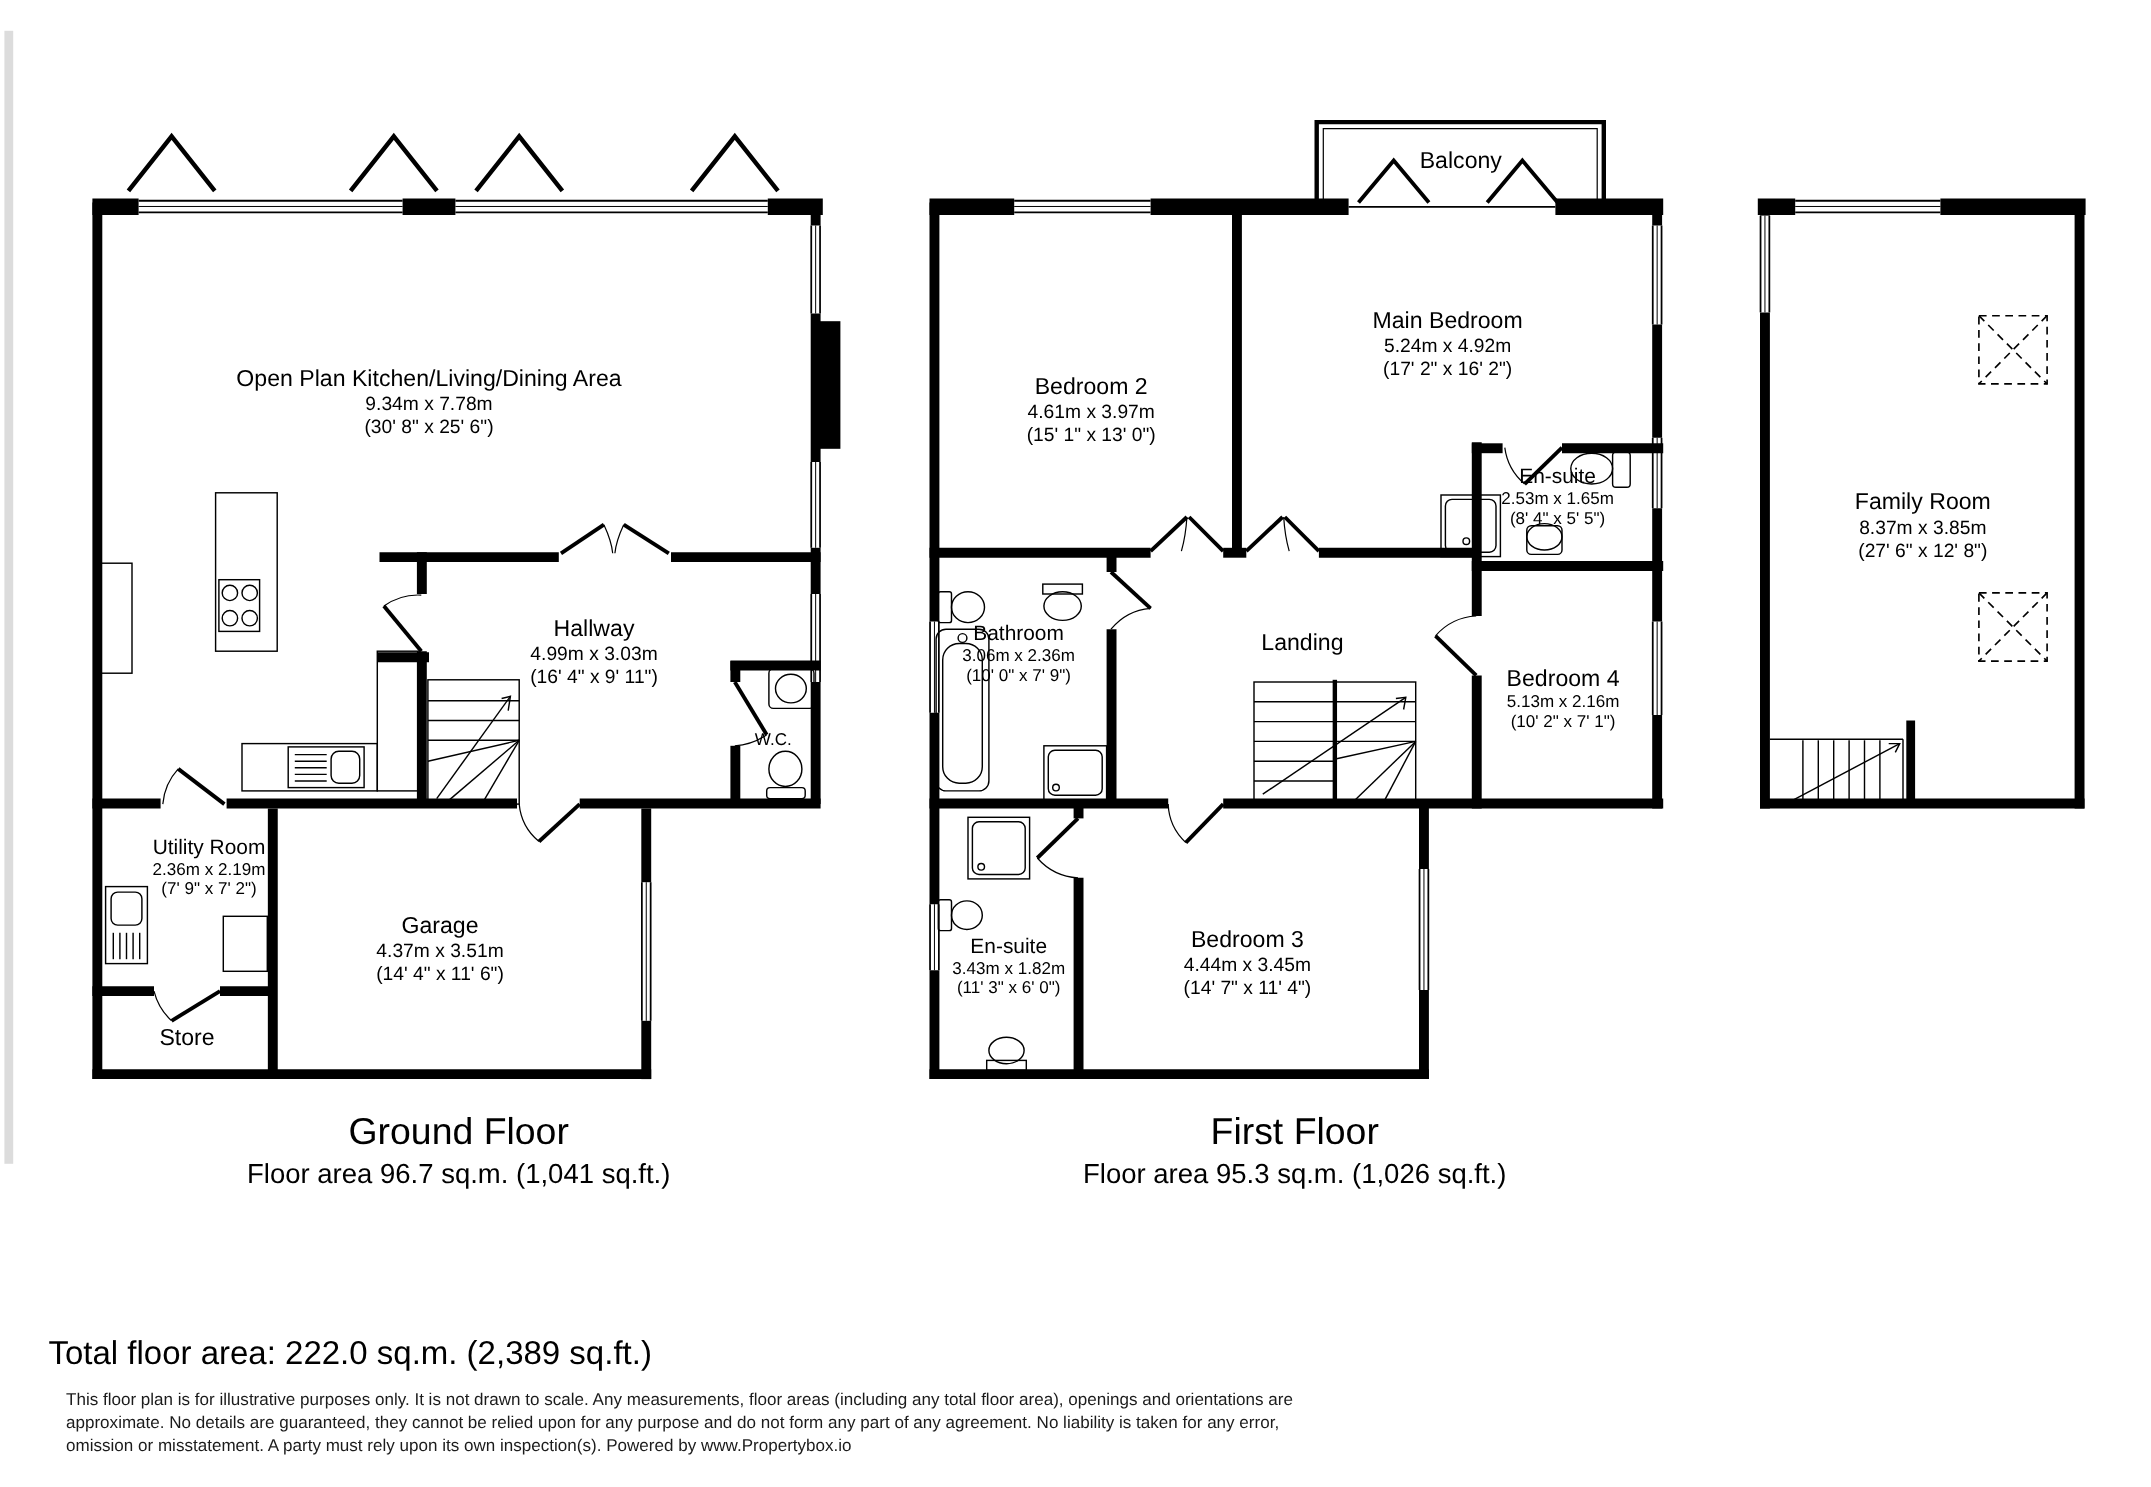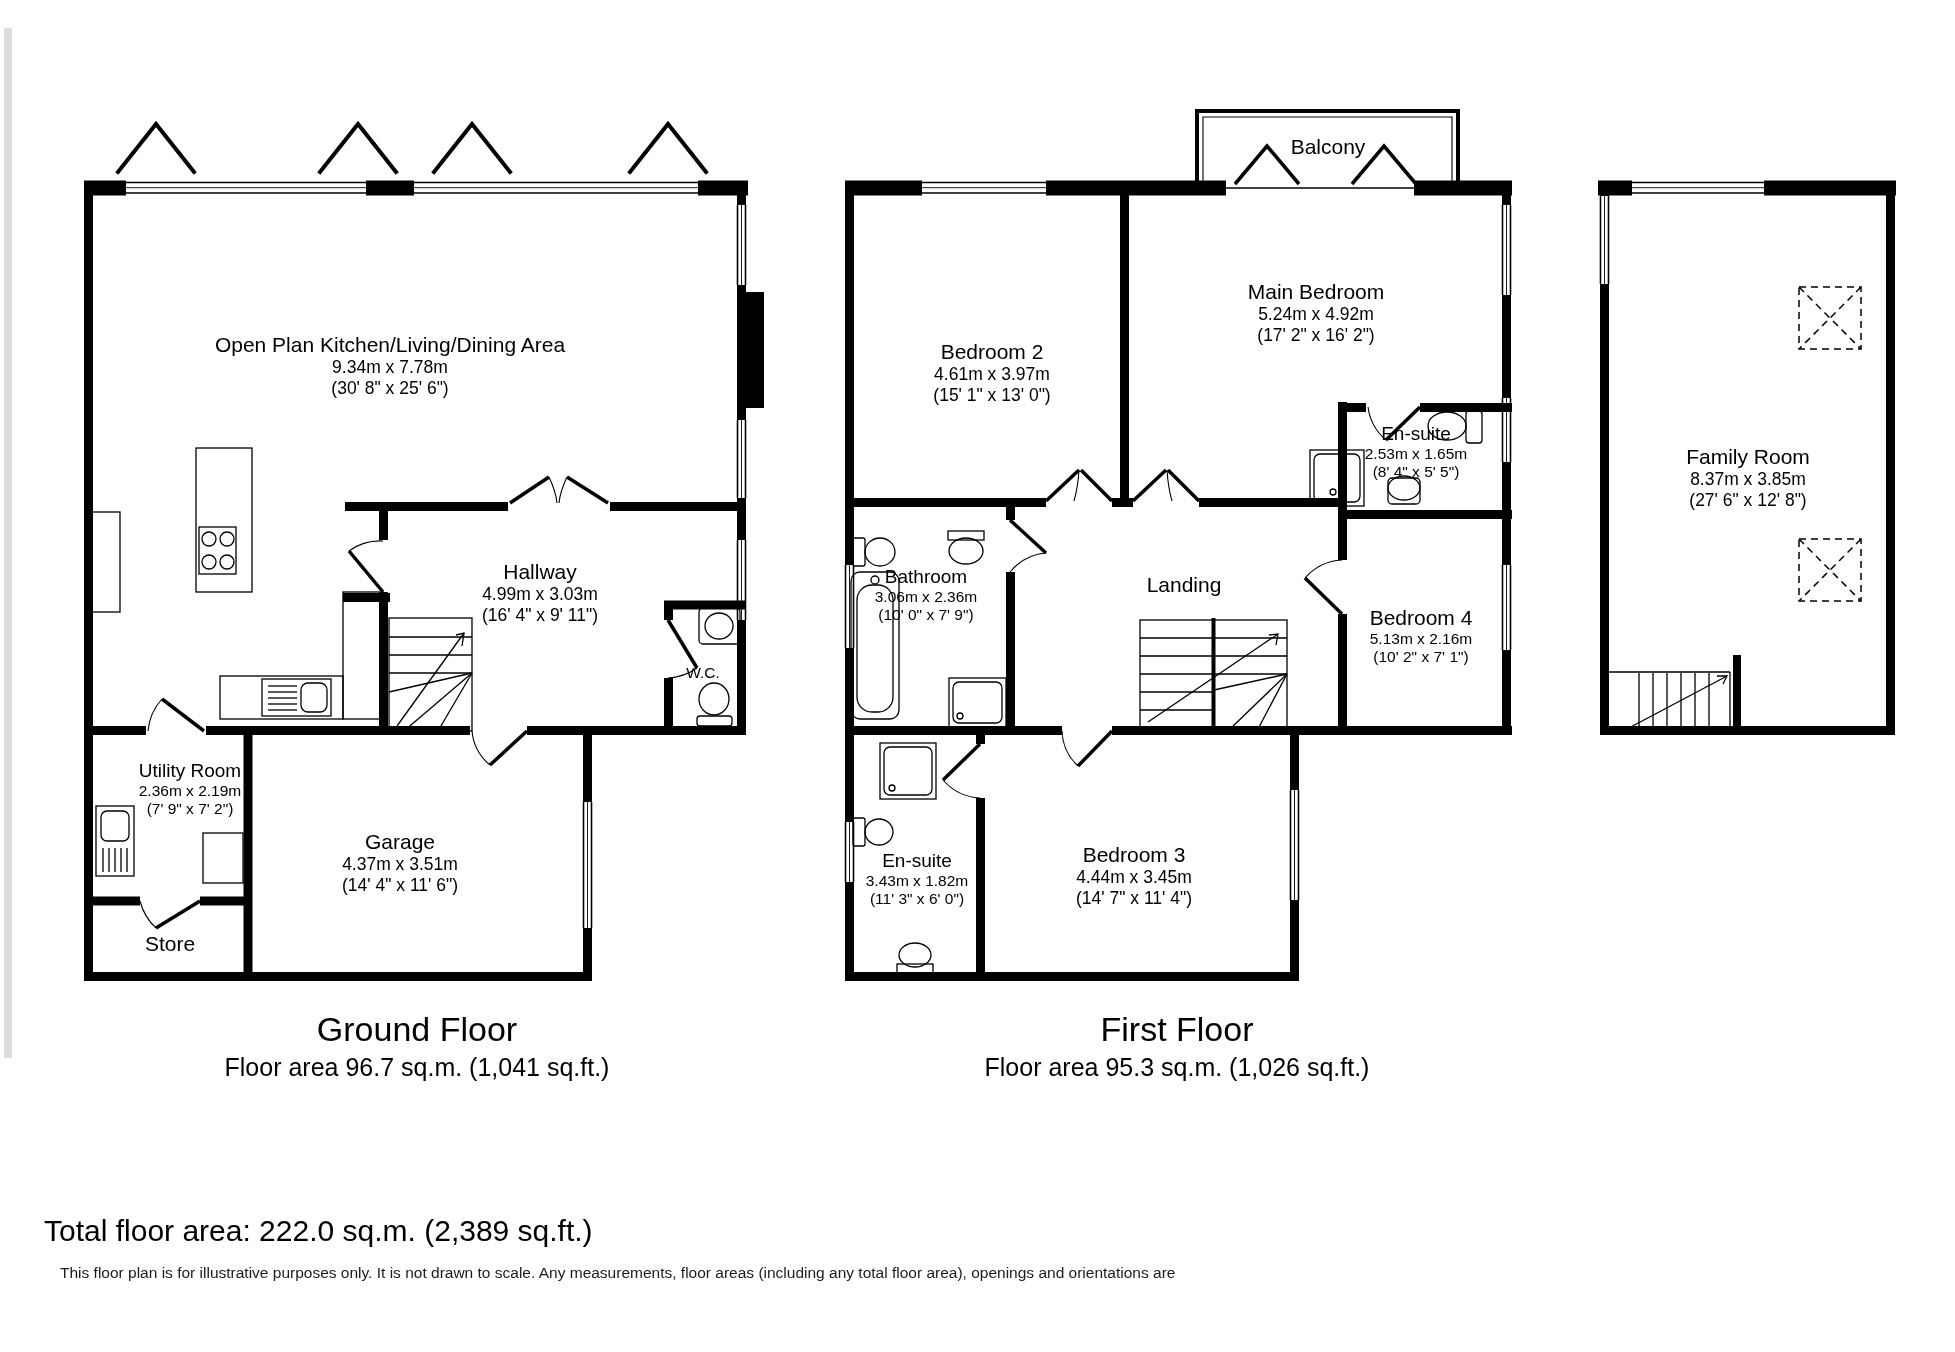--- a/index.html
+++ b/index.html
@@ -486,14 +486,16 @@
     <div class="cap-area">Floor area 96.7 sq.m. (1,041 sq.ft.)</div>
   </div>
   <div class="floor-cap" style="left:1177px;top:1008px">
     <div class="cap-title">First Floor</div>
     <div class="cap-area">Floor area 95.3 sq.m. (1,026 sq.ft.)</div>
   </div>
 
   <div class="total">Total floor area: 222.0 sq.m. (2,389 sq.ft.)</div>
   <div class="disc">
     <div>This floor plan is for illustrative purposes only. It is not drawn to scale. Any measurements, floor areas (including any total floor area), openings and orientations are</div>
+    <div>approximate. No details are guaranteed, they cannot be relied upon for any purpose and do not form any part of any agreement. No liability is taken for any error,</div>
+    <div>omission or misstatement. A party must rely upon its own inspection(s). Powered by www.Propertybox.io</div>
   </div>
 </div>
 
 </body></html>

